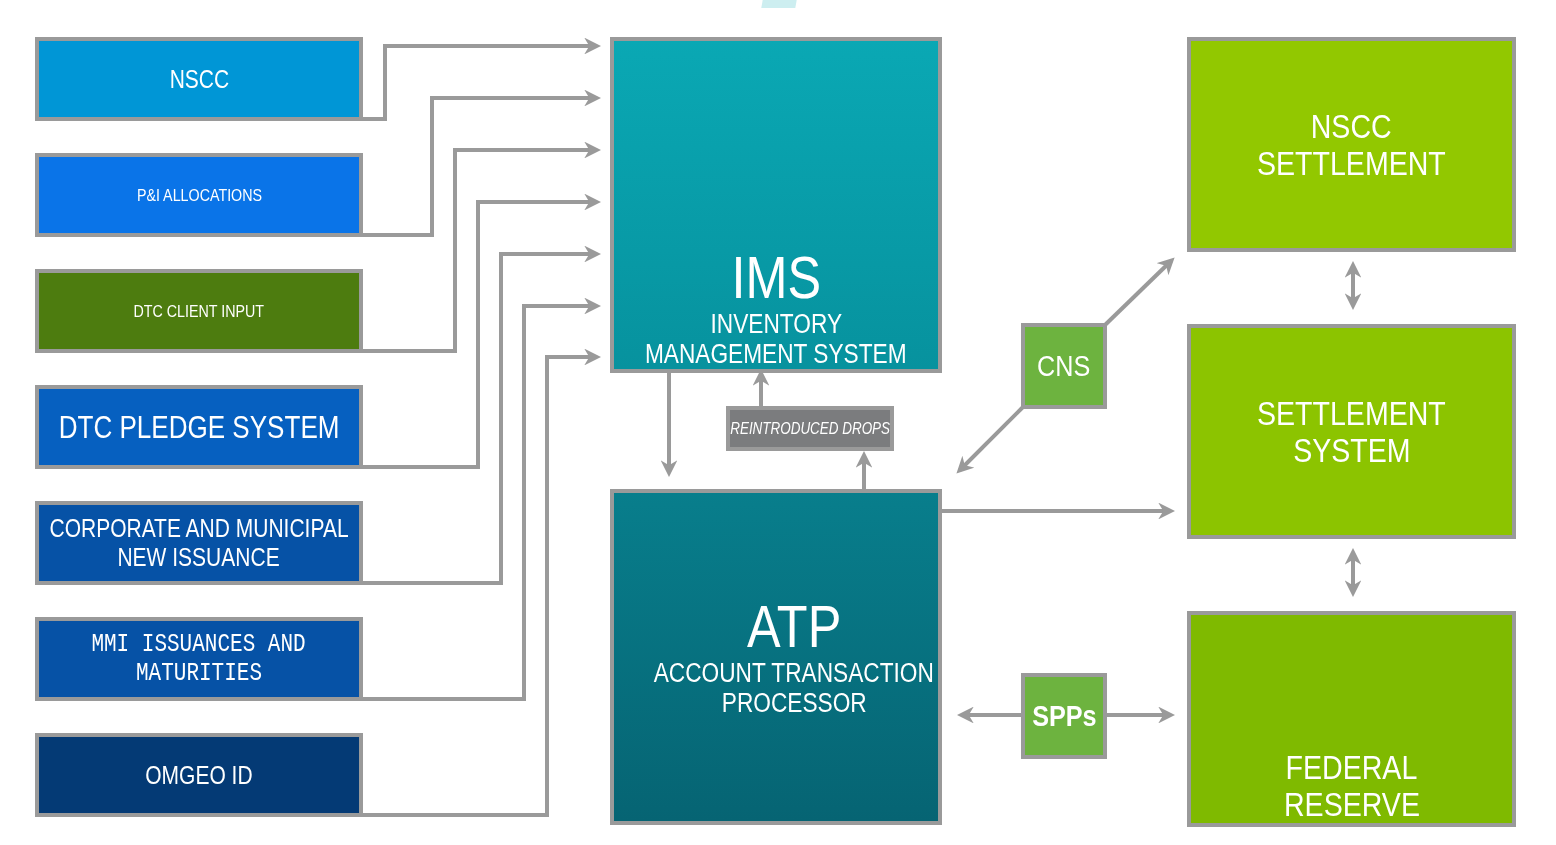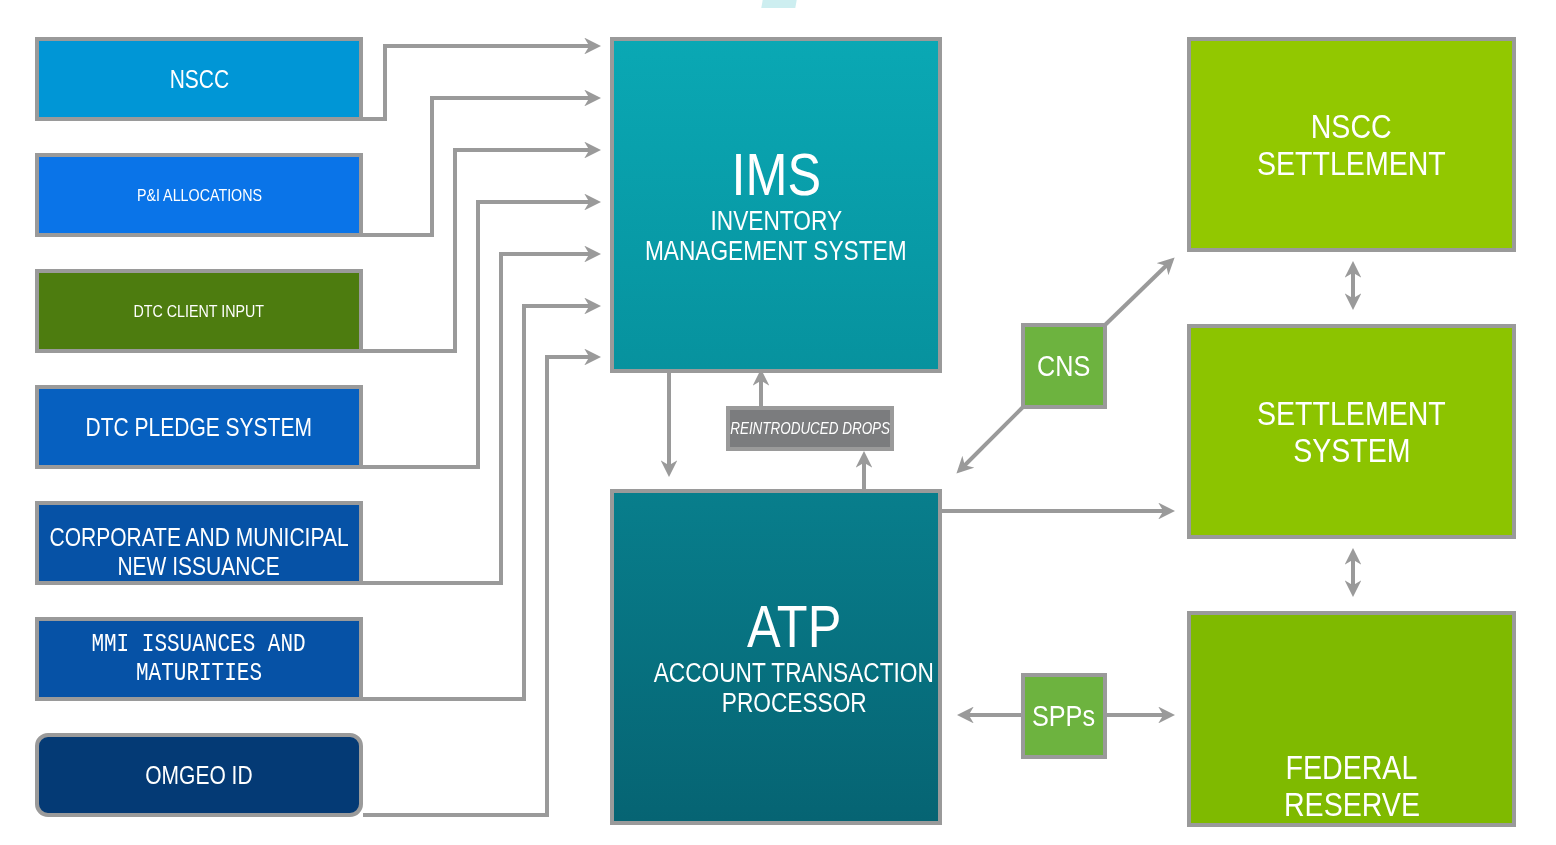--- a/index.html
+++ b/index.html
@@ -70,64 +70,64 @@
       <div class="src-inner" style="font-size: 17px; line-height: 29px; background: rgb(10, 116, 232);">
         <span class="lbl">P&amp;I ALLOCATIONS</span>
       </div>
     </div>
     <div class="src-wrap" style="top: 269px;">
       <div class="src-inner" style="font-size: 17px; line-height: 29px; background: #4d7c0f;">
         <span class="lbl">DTC CLIENT INPUT</span>
       </div>
     </div>
     <div class="src-wrap" style="top: 385px;">
-      <div class="src-inner" style="font-size: 25px; line-height: 29px; background: rgb(6, 96, 192);">
+      <div class="src-inner" style="font-size: 31px; line-height: 29px; background: rgb(6, 96, 192);">
         <span class="lbl">DTC PLEDGE SYSTEM</span>
       </div>
     </div>
     <div class="src-wrap" style="top: 501px;">
-      <div class="src-inner" style="font-size: 25px; line-height: 29px; background: rgb(6, 82, 166); justify-content: flex-end;">
+      <div class="src-inner" style="font-size: 25px; line-height: 29px; background: rgb(6, 82, 166);">
         <span class="lbl">CORPORATE AND MUNICIPAL</span>
         <span class="lbl">NEW ISSUANCE</span>
       </div>
     </div>
     <div class="src-wrap" style="top: 617px;">
       <div class="src-inner" style="font-size: 25px; line-height: 29px; background: rgb(6, 82, 166); font-family: Liberation Mono, monospace;">
         <span class="lbl">MMI ISSUANCES AND</span>
         <span class="lbl">MATURITIES</span>
       </div>
     </div>
     <div class="src-wrap" style="top: 733px;">
-      <div class="src-inner" style="font-size: 25px; line-height: 29px; background: rgb(4, 58, 117); border-radius: 13px;">
+      <div class="src-inner" style="font-size: 25px; line-height: 29px; background: rgb(4, 58, 117);">
         <span class="lbl">OMGEO ID</span>
       </div>
     </div>
   </div>
 
-<div class="big" id="ims-box" style="left: 610px; top: 37px; width: 332px; height: 336px; background: linear-gradient(rgb(10, 168, 180), rgb(7, 146, 158));">
+<div class="big" id="ims-box" style="left: 610px; top: 37px; width: 332px; height: 336px; background: linear-gradient(rgb(10, 168, 180), rgb(7, 146, 158)); justify-content: flex-end;">
   <span class="acr lbl">IMS</span>
   <span class="full lbl">INVENTORY</span>
   <span class="full lbl">MANAGEMENT SYSTEM</span>
 </div>
 
 <div class="drops" style="left:726px; top:406px; width:168px; height:45px;">
   <span class="lbl">REINTRODUCED DROPS</span>
 </div>
 
 <div class="big" id="atp-box" style="left: 610px; top: 489px; width: 332px; height: 336px; background: linear-gradient(rgb(8, 126, 140), rgb(6, 100, 115)); padding-left: 36px;">
   <span class="acr lbl">ATP</span>
   <span class="full lbl">ACCOUNT TRANSACTION</span>
   <span class="full lbl">PROCESSOR</span>
 </div>
 
 <div class="small" style="left:1021px; top:323px; width:86px; height:86px;">
   <span class="lbl">CNS</span>
 </div>
 
-<div class="small" style="left:1021px; top:673px; width:86px; height:86px;">
+<div class="small" style="left:1021px; top:673px; width:86px; height:86px;font-weight:bold;">
   <span class="lbl">SPPs</span>
 </div>
 
 <div class="green" id="g0" style="left: 1187px; top: 37px; width: 329px; height: 215px; background: rgb(146, 200, 0);">
   <span class="lbl">NSCC</span>
   <span class="lbl">SETTLEMENT</span>
 </div>
 <div class="green" id="g1" style="left: 1187px; top: 324px; width: 329px; height: 215px; background: rgb(140, 196, 0);">
   <span class="lbl">SETTLEMENT</span>
   <span class="lbl">SYSTEM</span>

